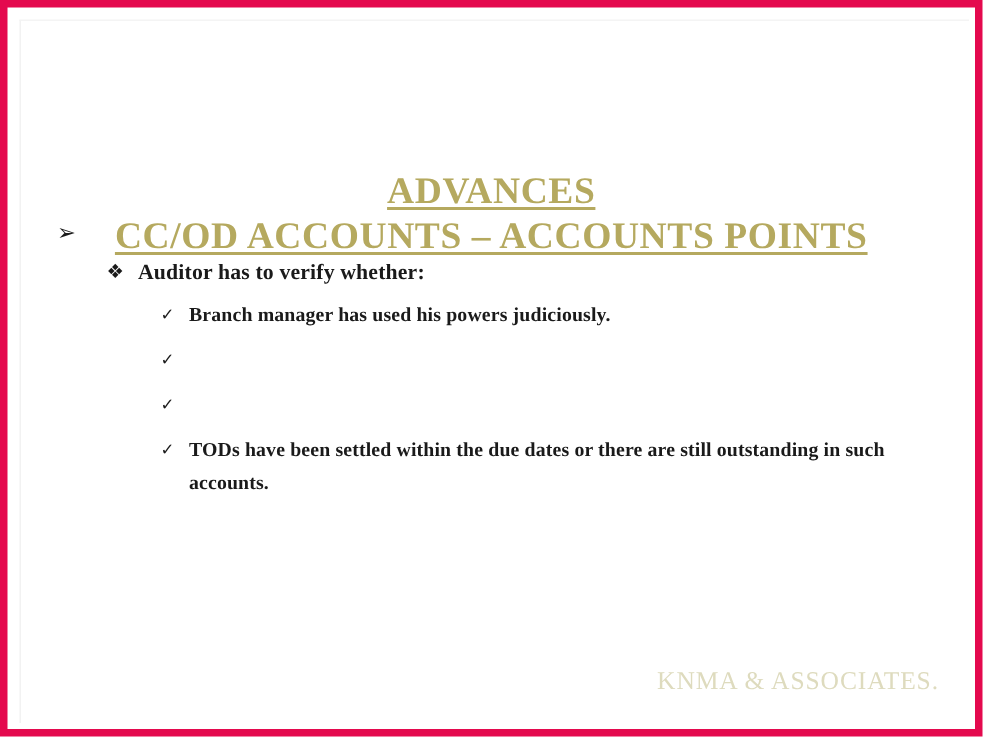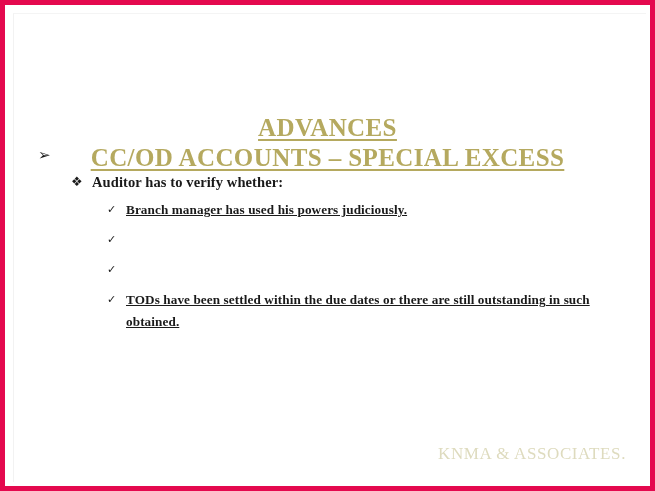--- a/index.html
+++ b/index.html
@@ -129,21 +129,20 @@
     flex: 0 0 19px;
     font-size: 11px;
     line-height: 21px;
     font-family: "DejaVu Sans", sans-serif;
   }
   .lvl3 .txt {
     font-size: 13.2px;
     font-weight: bold;
     line-height: 1.62;
     letter-spacing: 0.1px;
-    text-decoration: underline;
   }
 
   
   .footer {
     position: absolute;
     right: 24px;
     bottom: 22px;
     color: #dedbbe;
     font-size: 17px;
     letter-spacing: 0.6px;
@@ -152,21 +151,21 @@
 </style>
 </head>
 <body>
 
 <div class="slide">
 
   <div class="inner-frame"></div>
 
   <div class="title-block">
     <div class="title-line title-line-1"><span class="u">ADVANCES</span></div>
-    <div class="title-line title-line-2"><span class="u">CC/OD ACCOUNTS – SPECIAL EXCESS</span></div>
+    <div class="title-line title-line-2"><span class="u">CC/OD ACCOUNTS – ACCOUNTS POINTS</span></div>
   </div>
 
   <div class="body-block">
 
     <div class="lvl1">
       <span class="bullet">➢</span>
     </div>
 
     <div class="lvl2">
       <span class="bullet">❖</span>
@@ -181,20 +180,20 @@
     <div class="lvl3">
       <span class="bullet">✓</span>
     </div>
 
     <div class="lvl3">
       <span class="bullet">✓</span>
     </div>
 
     <div class="lvl3">
       <span class="bullet">✓</span>
-      <span class="txt">TODs have been settled within the due dates or there are still outstanding in such obtained.</span>
+      <span class="txt">TODs have been settled within the due dates or there are still outstanding in such accounts.</span>
     </div>
 
   </div>
 
   <div class="footer">KNMA &amp; ASSOCIATES.</div>
 
 </div>
 
 </body></html>

